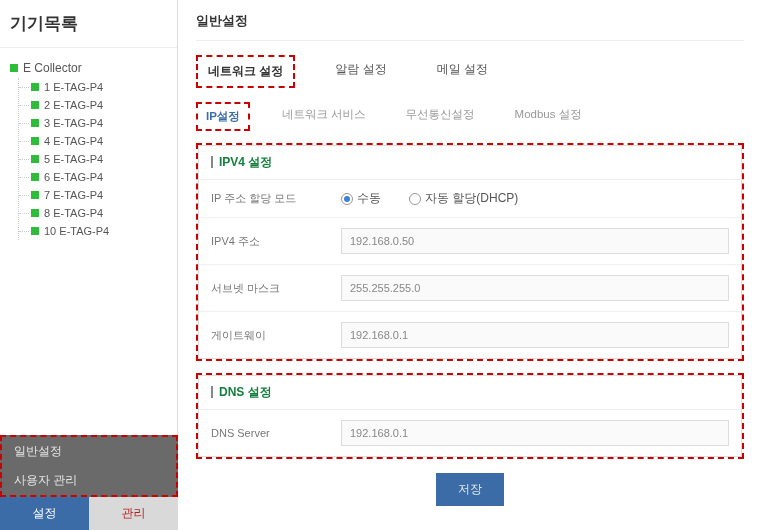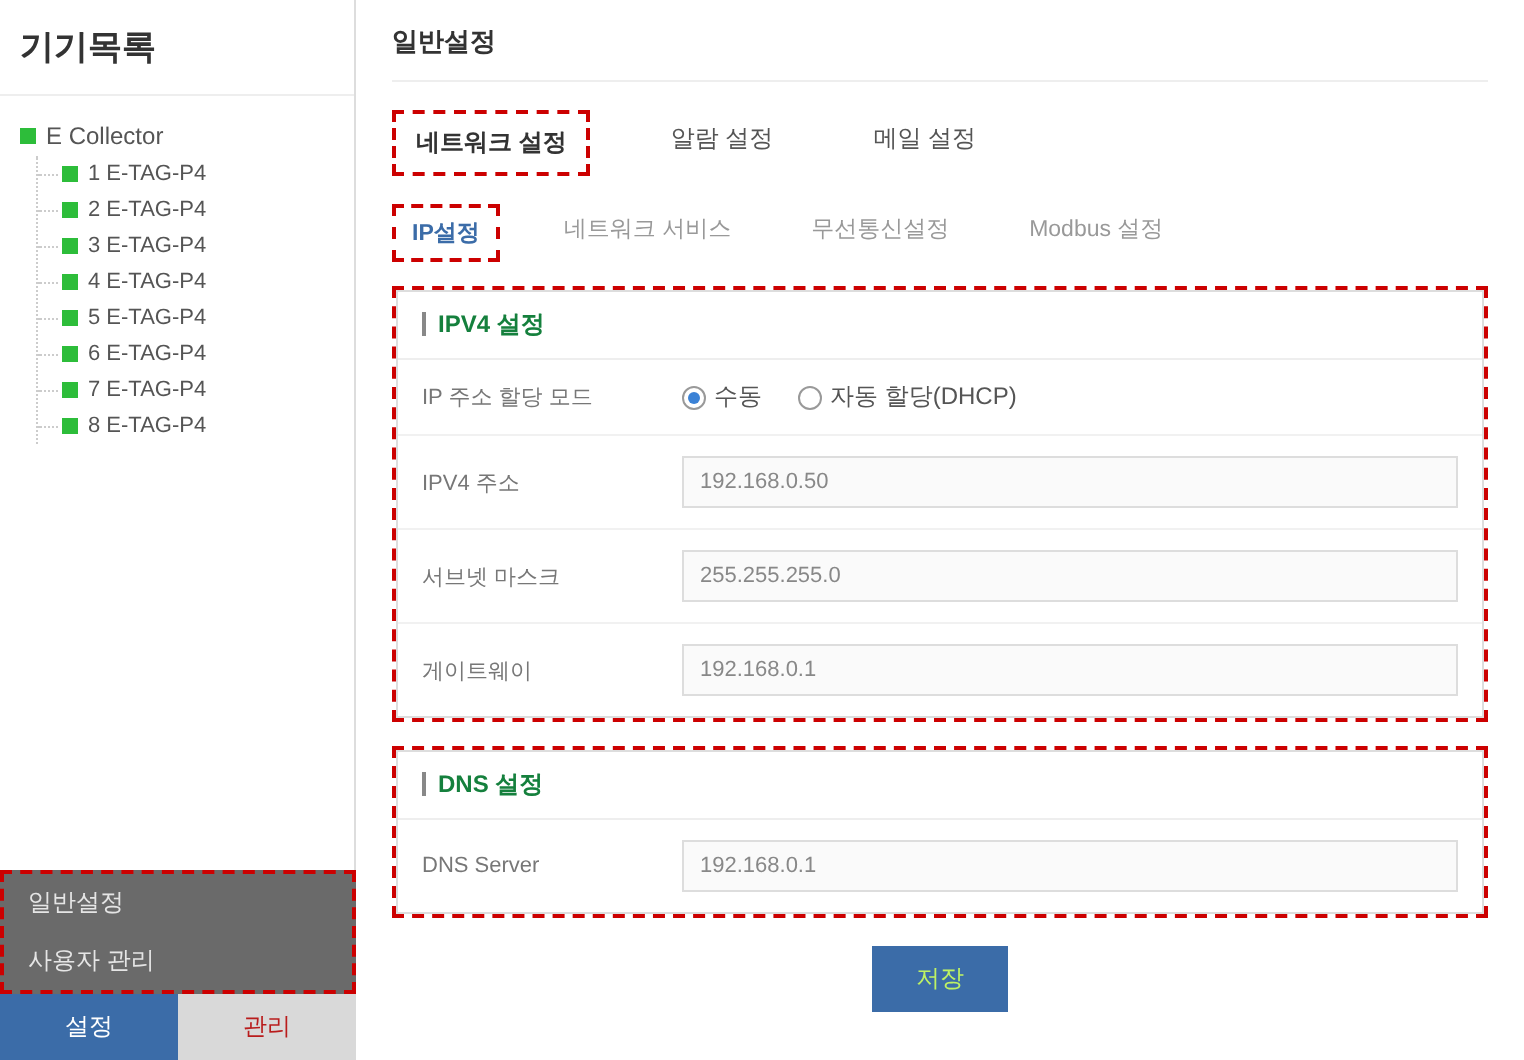--- a/index.html
+++ b/index.html
@@ -177,21 +177,21 @@
 .form-field input[type=text] {
   width: 100%;
   padding: 6px 8px;
   border: 1px solid #ddd;
   background: #fafafa;
   color: #888;
   font-size: 11px;
 }
 .radio-group {
   display: flex;
-  gap: 18px;
+  gap: 28px;
   align-items: center;
   font-size: 12px;
   color: #555;
 }
 .radio-group label { display: flex; align-items: center; gap: 4px; cursor: pointer; }
 .radio-circle {
   width: 12px; height: 12px;
   border: 1px solid #999;
   border-radius: 50%;
   display: inline-flex;
@@ -200,21 +200,21 @@
 }
 .radio-circle.checked::after {
   content: "";
   width: 6px; height: 6px;
   background: #3b82d6;
   border-radius: 50%;
 }
 .save-row { text-align: center; margin-top: 14px; }
 .save-btn {
   background: #3b6ca8;
-  color: #bef264;
+  color: #e5e5e5;
   border: none;
   padding: 8px 22px;
   font-size: 12px;
   cursor: pointer;
 }
 </style>
 </head>
 <body>
 
 <div class="container">
@@ -250,20 +250,24 @@
             <span class="status-dot"></span>
             <span>6 E-TAG-P4</span>
           </div>
           <div class="tree-item">
             <span class="status-dot"></span>
             <span>7 E-TAG-P4</span>
           </div>
           <div class="tree-item">
             <span class="status-dot"></span>
             <span>8 E-TAG-P4</span>
+          </div>
+          <div class="tree-item">
+            <span class="status-dot"></span>
+            <span>10 E-TAG-P4</span>
           </div>
         </div>
     </div>
     <div class="bottom-nav">
       <div class="bottom-settings highlight" id="settings-menu">
           <div class="settings-item">일반설정</div>
           <div class="settings-item">사용자 관리</div>
         </div>
       <div class="bottom-tabs">
         <div class="bottom-tab active">설정</div>

